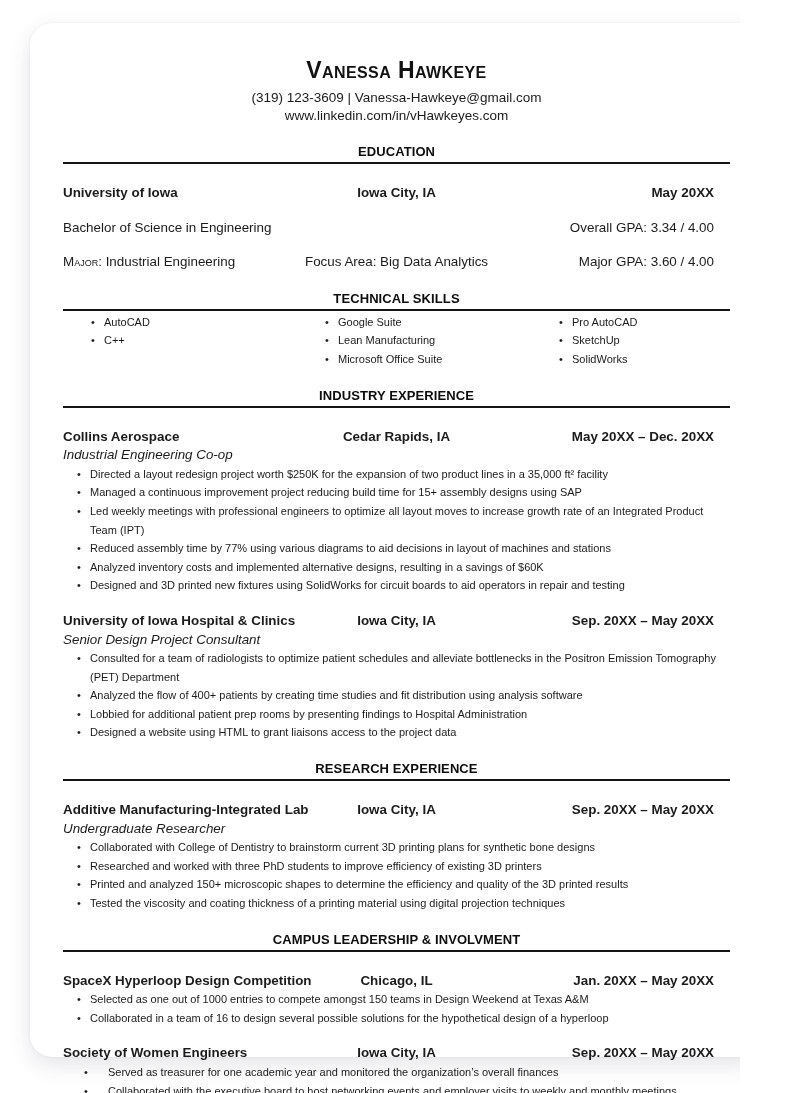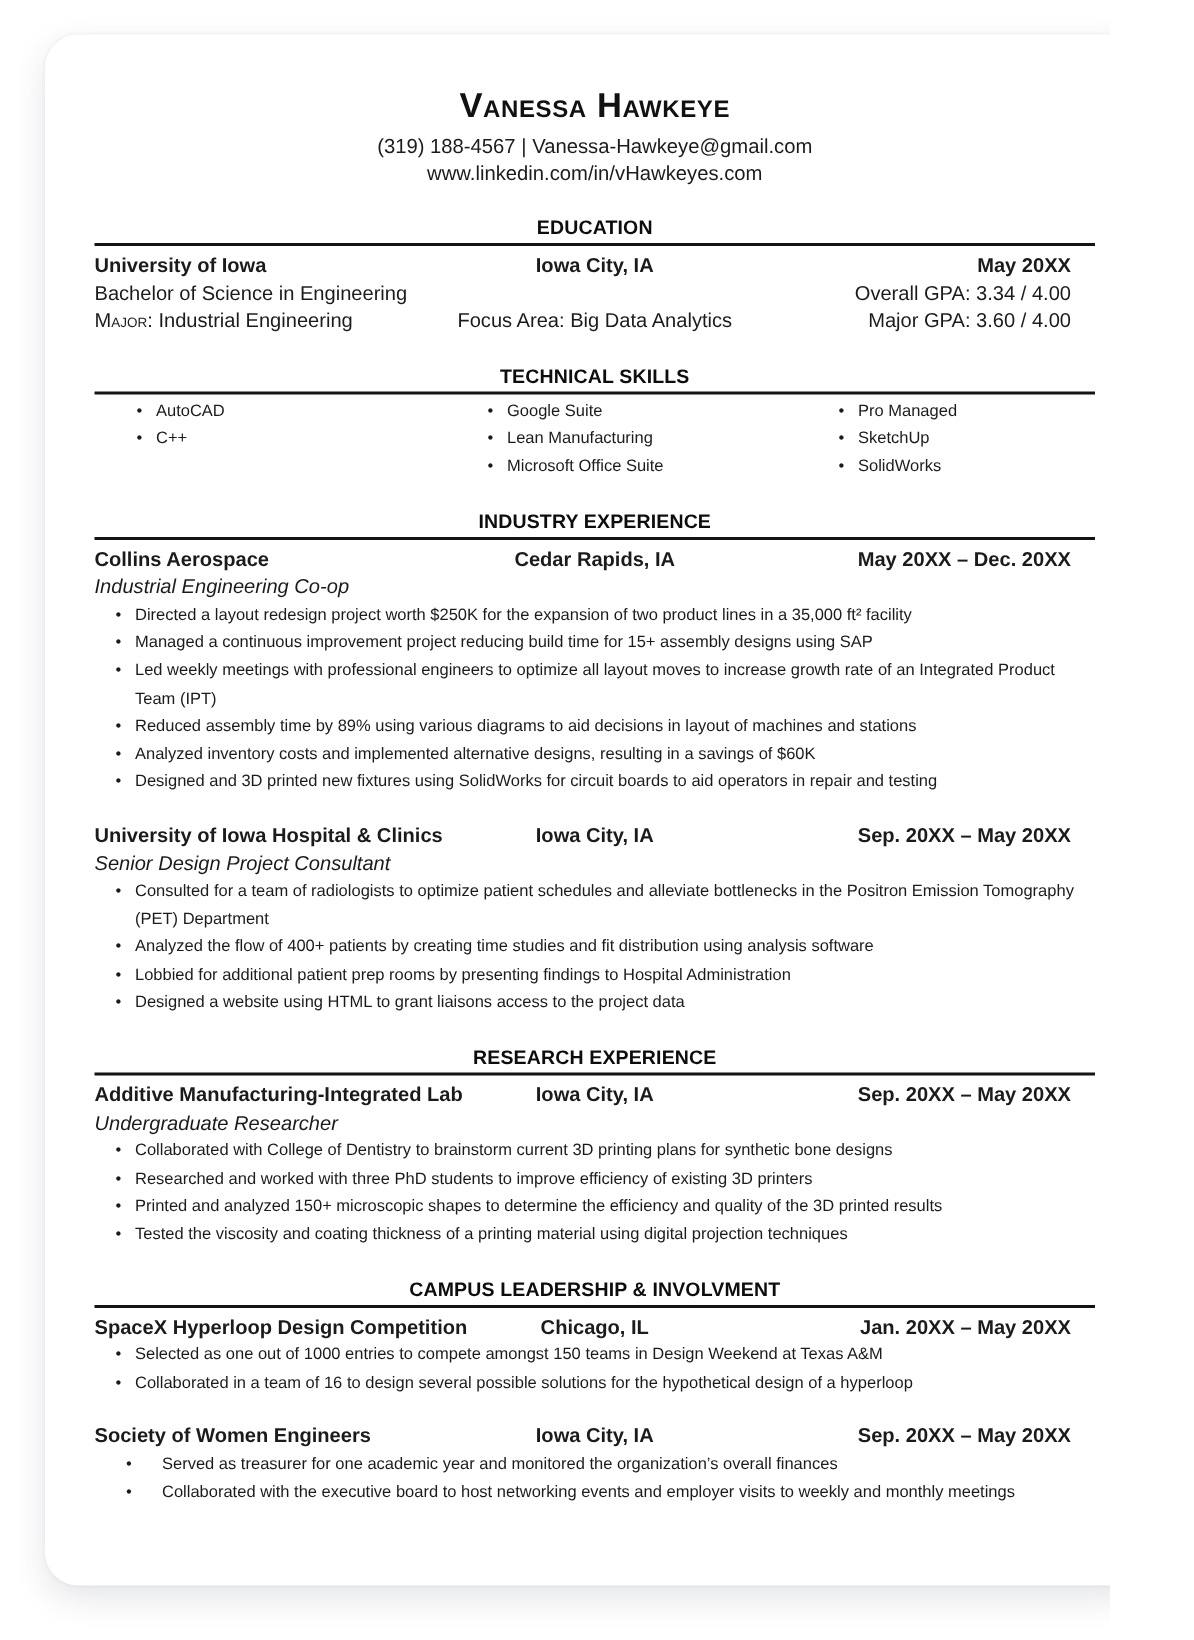--- a/index.html
+++ b/index.html
@@ -56,20 +56,21 @@
     padding-bottom: 3px;
     border-bottom: 2.5px solid #141414;
     text-align: center;
   }
   .sec-body { padding-top: 4px; }
   
   .row3 {
     position: relative;
     font-size: 13.4px;
     line-height: 18.6px;
+    margin-top: 16px;
   }
   .row3 .m {
     position: absolute;
     left: 50%;
     top: 0;
     transform: translateX(-50%);
     white-space: nowrap;
   }
   .row3 .r {
     position: absolute;
@@ -107,21 +108,21 @@
   .entry + .entry { margin-top: 17px; }
 </style>
 </head>
 <body>
 
 <div class="page">
   <div class="card">
 
     <div class="res-header">
       <h1 class="res-name">Vanessa Hawkeye</h1>
-      <div class="contact-line">(319) 188-4567 | Vanessa-Hawkeye@gmail.com</div>
+      <div class="contact-line">(319) 123-3609 | Vanessa-Hawkeye@gmail.com</div>
       <div class="contact-line">www.linkedin.com/in/vHawkeyes.com</div>
     </div>
 
     <section>
       <h2 class="sec-title">EDUCATION</h2>
       <div class="sec-body">
         <div class="row3 bold">
           <span class="l">University of Iowa</span>
           <span class="m">Iowa City, IA</span>
           <span class="r">May 20XX</span>
@@ -144,21 +145,21 @@
         <ul class="bullets">
           <li>AutoCAD</li>
           <li>C++</li>
         </ul>
         <ul class="bullets">
           <li>Google Suite</li>
           <li>Lean Manufacturing</li>
           <li>Microsoft Office Suite</li>
         </ul>
         <ul class="bullets">
-          <li>Pro Managed</li>
+          <li>Pro AutoCAD</li>
           <li>SketchUp</li>
           <li>SolidWorks</li>
         </ul>
       </div>
     </section>
 
     <section>
       <h2 class="sec-title">INDUSTRY EXPERIENCE</h2>
       <div class="sec-body">
 
@@ -166,21 +167,21 @@
           <div class="row3 bold">
             <span class="l">Collins Aerospace</span>
             <span class="m">Cedar Rapids, IA</span>
             <span class="r">May 20XX – Dec. 20XX</span>
           </div>
           <div class="role">Industrial Engineering Co-op</div>
           <ul class="bullets">
             <li>Directed a layout redesign project worth $250K for the expansion of two product lines in a 35,000 ft² facility</li>
             <li>Managed a continuous improvement project reducing build time for 15+ assembly designs using SAP</li>
             <li>Led weekly meetings with professional engineers to optimize all layout moves to increase growth rate of an Integrated Product Team (IPT)</li>
-            <li>Reduced assembly time by 89% using various diagrams to aid decisions in layout of machines and stations</li>
+            <li>Reduced assembly time by 77% using various diagrams to aid decisions in layout of machines and stations</li>
             <li>Analyzed inventory costs and implemented alternative designs, resulting in a savings of $60K</li>
             <li>Designed and 3D printed new fixtures using SolidWorks for circuit boards to aid operators in repair and testing</li>
           </ul>
         </div>
 
         <div class="entry">
           <div class="row3 bold">
             <span class="l">University of Iowa Hospital &amp; Clinics</span>
             <span class="m">Iowa City, IA</span>
             <span class="r">Sep. 20XX – May 20XX</span>

